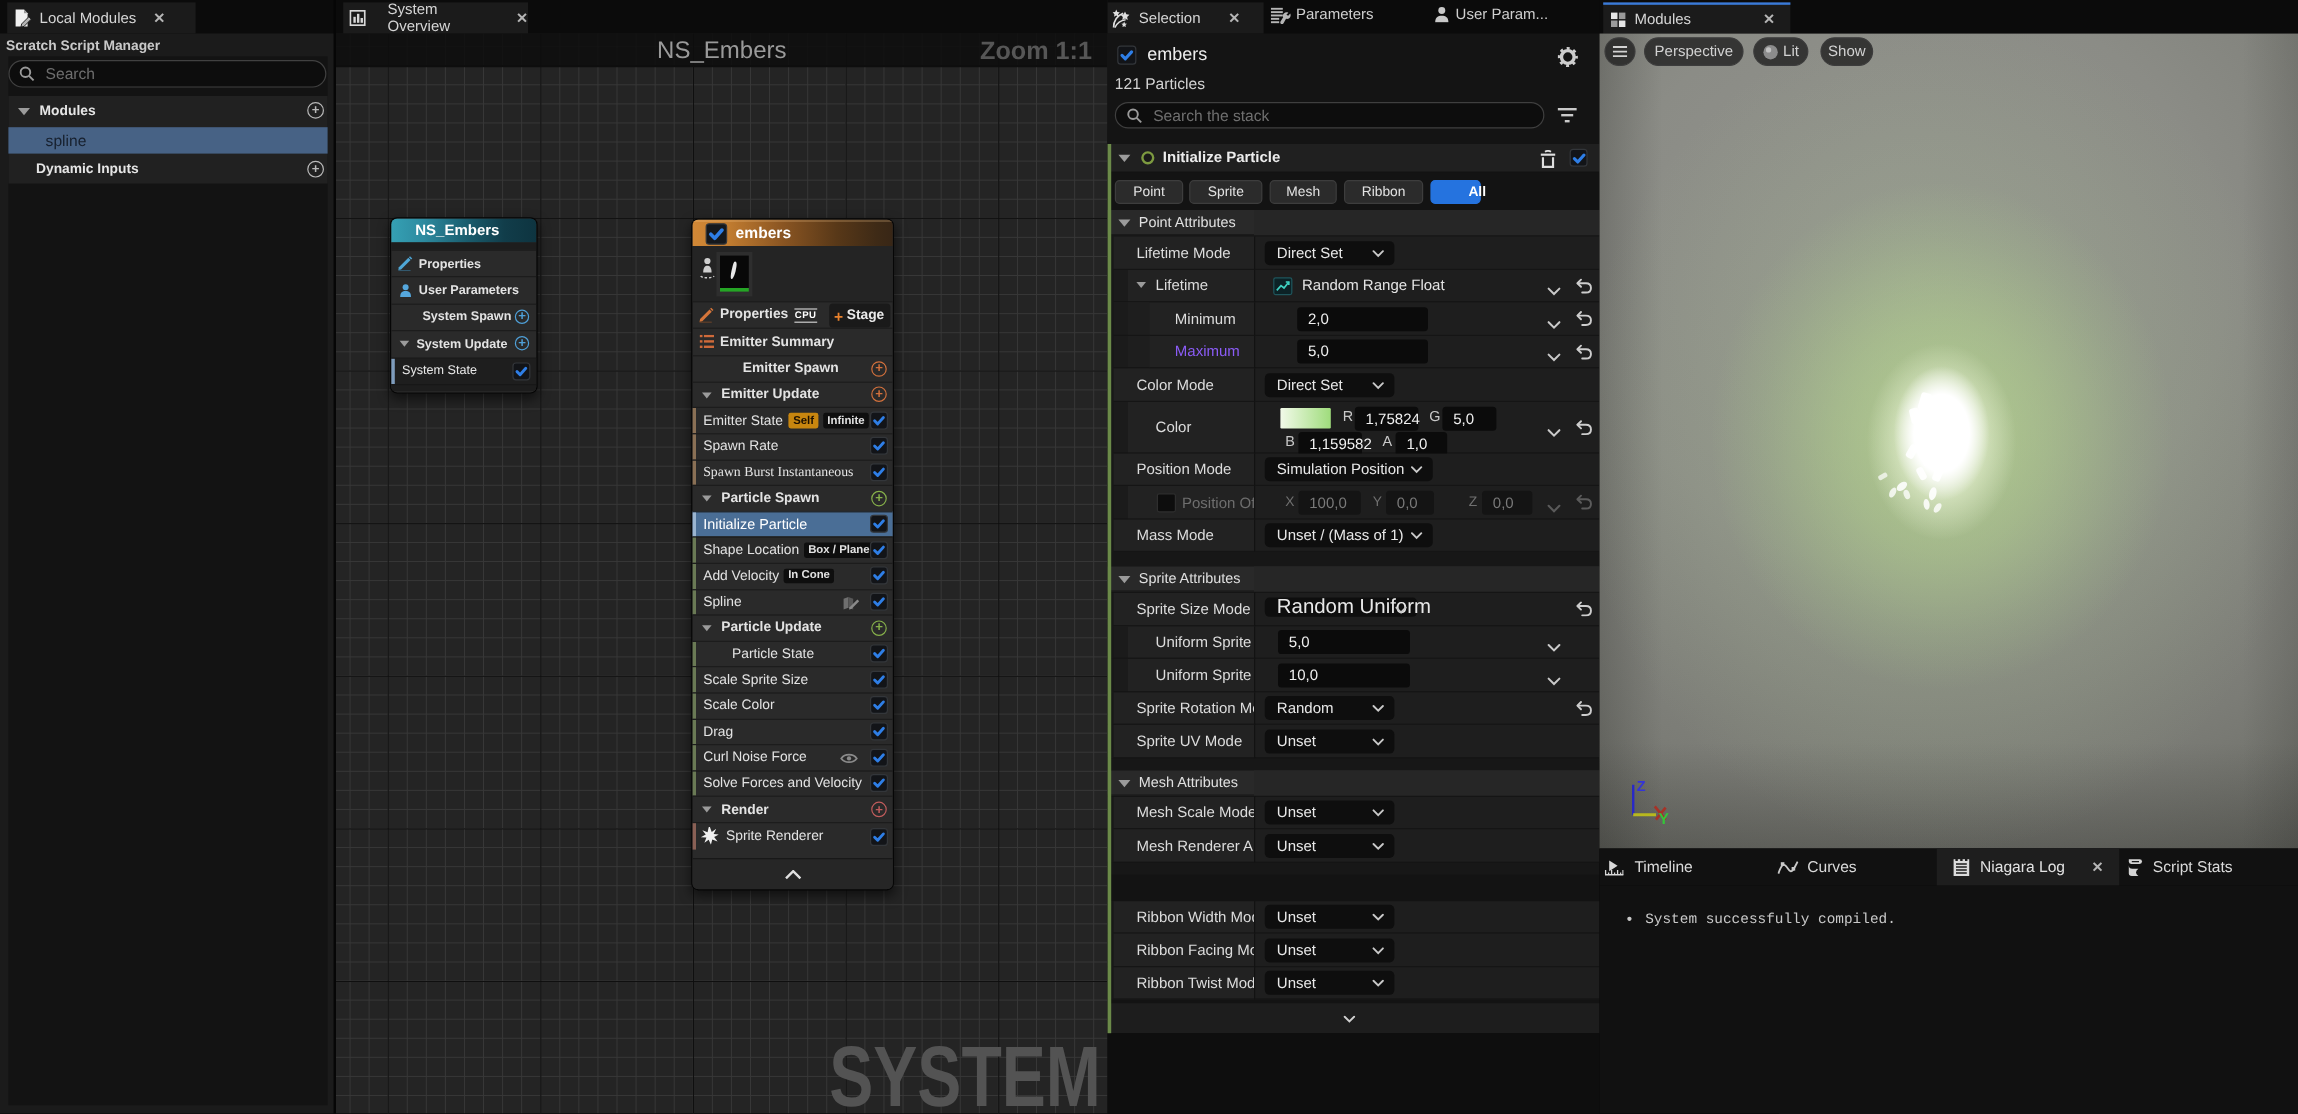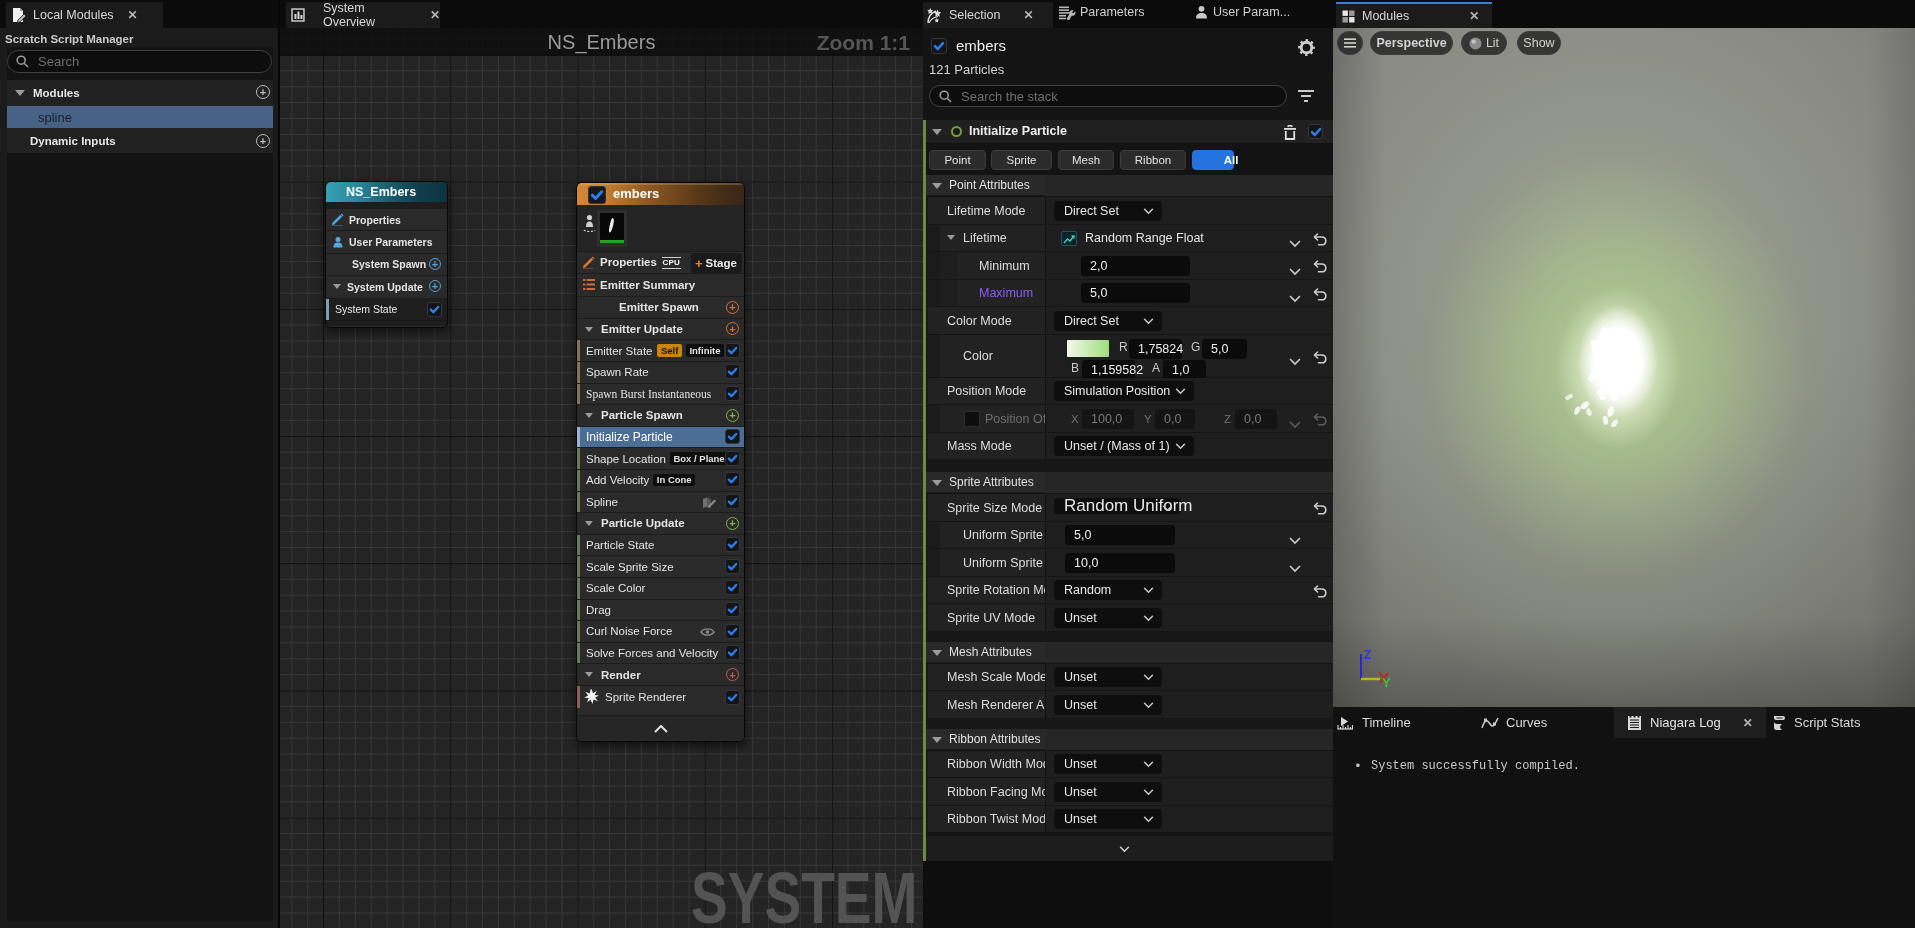--- a/index.html
+++ b/index.html
@@ -318,21 +318,21 @@
             <svg width="11" height="11" viewBox="0 0 12 12">
               <path d="M2 6.2 L4.8 9 L10 3.2" fill="none" stroke="#2e7ee6" stroke-width="2.6" stroke-linecap="round" stroke-linejoin="round"></path>
             </svg>
           </div>
       </div>
       <div class="nrow" style="height:21.6px;">
         <div class="tri-d" style="margin-left:8px;border-left-width:4.5px;border-right-width:4.5px;border-top-width:5.5px;"></div>
         <span style="margin-left:8px;">Particle Update</span>
         <div class="pluscirc" style="right:5px;top:3.5px;width:13px;height:13px;border-color:#86b04a;color:#86b04a;font-size:11px;">+</div>
       </div>
-      <div class="nrow mrow" style="height:21.6px;font-weight:400;">
+      <div class="nrow mrow" style="height:21.6px;font-weight:400;padding-left:24px;">
         <div class="strip" style="background:#6a7a55;"></div>
         <span style="margin-left:9px;">Particle State</span>
         <div class="chk nchk">
             <svg width="11" height="11" viewBox="0 0 12 12">
               <path d="M2 6.2 L4.8 9 L10 3.2" fill="none" stroke="#2e7ee6" stroke-width="2.6" stroke-linecap="round" stroke-linejoin="round"></path>
             </svg>
           </div>
       </div>
       <div class="nrow mrow" style="height:21.6px;font-weight:400;">
         <div class="strip" style="background:#6a7a55;"></div>
@@ -758,25 +758,20 @@
         <div class="abs" style="left:24px;top:0;height:27.5px;display:flex;align-items:center;color:#dcdcdc;font-size:12.5px;white-space:nowrap;overflow:hidden;max-width:98px;">Mesh Renderer Arr</div>
         <div class="abs" style="left:122px;top:0;width:288px;height:27.5px;background:#1e1e1e;border-bottom:1px solid #151515;border-left:1px solid #121212;"></div>
         <div class="abs" style="left:131px;top:3.5px;width:108px;height:20px;background:#0e0e0e;border-radius:4px;color:#e8e8e8;font-size:12.5px;display:flex;align-items:center;">
           <span style="margin-left:10px;white-space:nowrap;">Unset</span>
           <svg width="11" height="7" viewBox="0 0 12 8" style="position:absolute;right:8px;top:7px;">
             <path d="M1.5 1.5 L6 6 L10.5 1.5" fill="none" stroke="#c9c9c9" stroke-width="1.8" stroke-linecap="round"></path>
           </svg>
         </div>
       </div>
 <div class="abs" style="left:0;top:718.5px;width:410px;height:10px;background:#171717;"></div>
-<div class="abs" style="left:0;top:728.5px;width:410px;height:21px;background:#292929;border-bottom:1px solid #1a1a1a;">
-<div class="abs" style="left:122px;top:0;width:288px;height:21px;background:#262626;"></div>
-<div class="tri-d" style="position:absolute;left:9px;top:8px;border-left-width:5px;border-right-width:5px;border-top-width:6px;"></div>
-<div class="abs" style="left:26px;top:3px;color:#e0e0e0;font-size:12px;">Ribbon Attributes</div>
-      </div>
 <div class="abs" style="left:0;top:750.5px;width:410px;height:27.5px;">
         <div class="abs" style="left:0;top:0;width:122px;height:27.5px;background:#222;border-bottom:1px solid #151515;"></div>
         <div class="abs" style="left:0;top:0;width:5px;height:27.5px;background:#181818;"></div>
         <div class="abs" style="left:24px;top:0;height:27.5px;display:flex;align-items:center;color:#dcdcdc;font-size:12.5px;white-space:nowrap;overflow:hidden;max-width:98px;">Ribbon Width Mode</div>
         <div class="abs" style="left:122px;top:0;width:288px;height:27.5px;background:#1e1e1e;border-bottom:1px solid #151515;border-left:1px solid #121212;"></div>
         <div class="abs" style="left:131px;top:3.5px;width:108px;height:20px;background:#0e0e0e;border-radius:4px;color:#e8e8e8;font-size:12.5px;display:flex;align-items:center;">
           <span style="margin-left:10px;white-space:nowrap;">Unset</span>
           <svg width="11" height="7" viewBox="0 0 12 8" style="position:absolute;right:8px;top:7px;">
             <path d="M1.5 1.5 L6 6 L10.5 1.5" fill="none" stroke="#c9c9c9" stroke-width="1.8" stroke-linecap="round"></path>
           </svg>
@@ -866,21 +861,21 @@
 
       <div class="pill" style="left:4px;width:26px;border-radius:13px;">
         <svg width="12" height="10" viewBox="0 0 12 10">
             <g stroke="#d2d2d2" stroke-width="1.6">
               <line x1="0" y1="1.2" x2="12" y2="1.2"></line>
               <line x1="0" y1="5" x2="12" y2="5"></line>
               <line x1="0" y1="8.8" x2="12" y2="8.8"></line>
             </g>
           </svg>
       </div>
-      <div class="pill" style="left:37px;width:83px;font-weight:bold;">Perspective</div>
+      <div class="pill" style="left:37px;width:83px;">Perspective</div>
       <div class="pill" style="left:128px;width:46px;">
         <svg width="13" height="13" viewBox="0 0 13 13" style="margin-right:4px;">
             <circle cx="6.5" cy="6.5" r="6" fill="#8c8c8c"></circle>
             <circle cx="4.8" cy="4.6" r="2.2" fill="#c2c2c2"></circle>
           </svg>Lit
       </div>
       <div class="pill" style="left:184px;width:44px;">Show</div>
     </div>
     <div id="btabs">
       <div class="btab" style="left:4px;">

